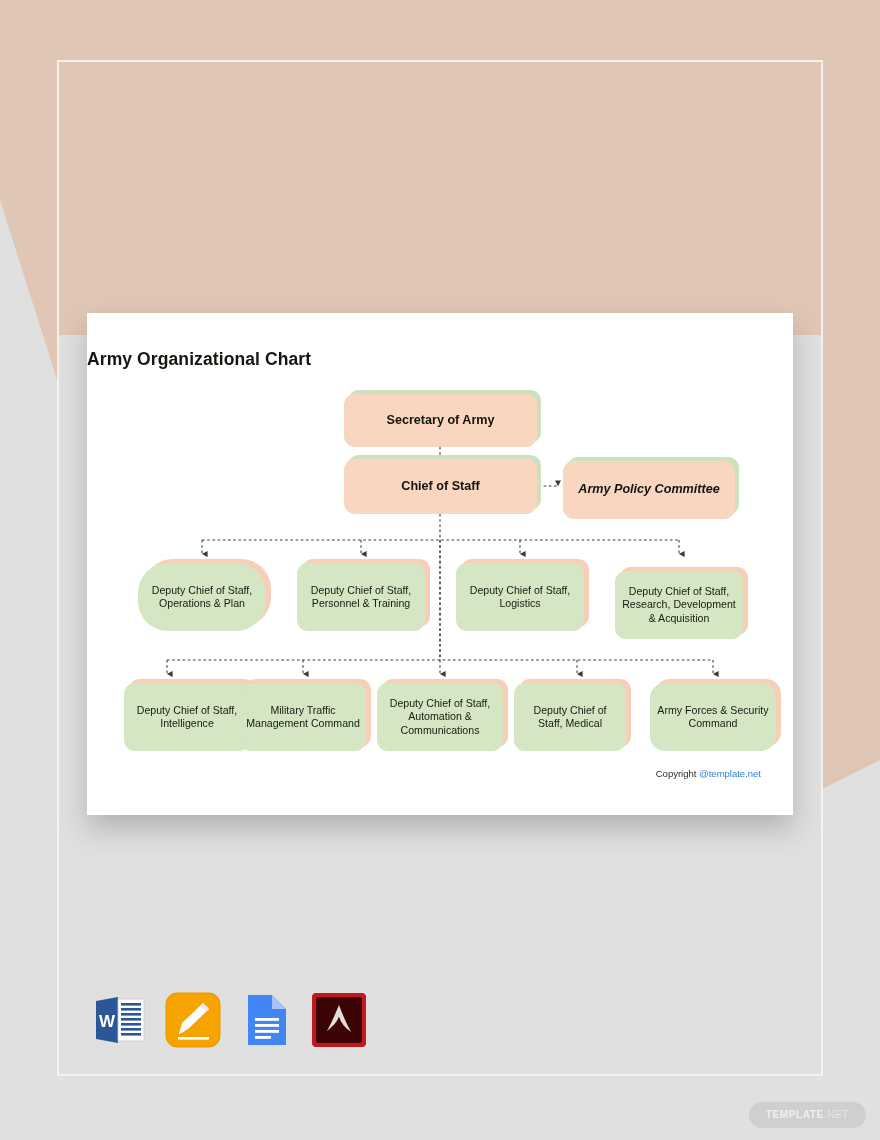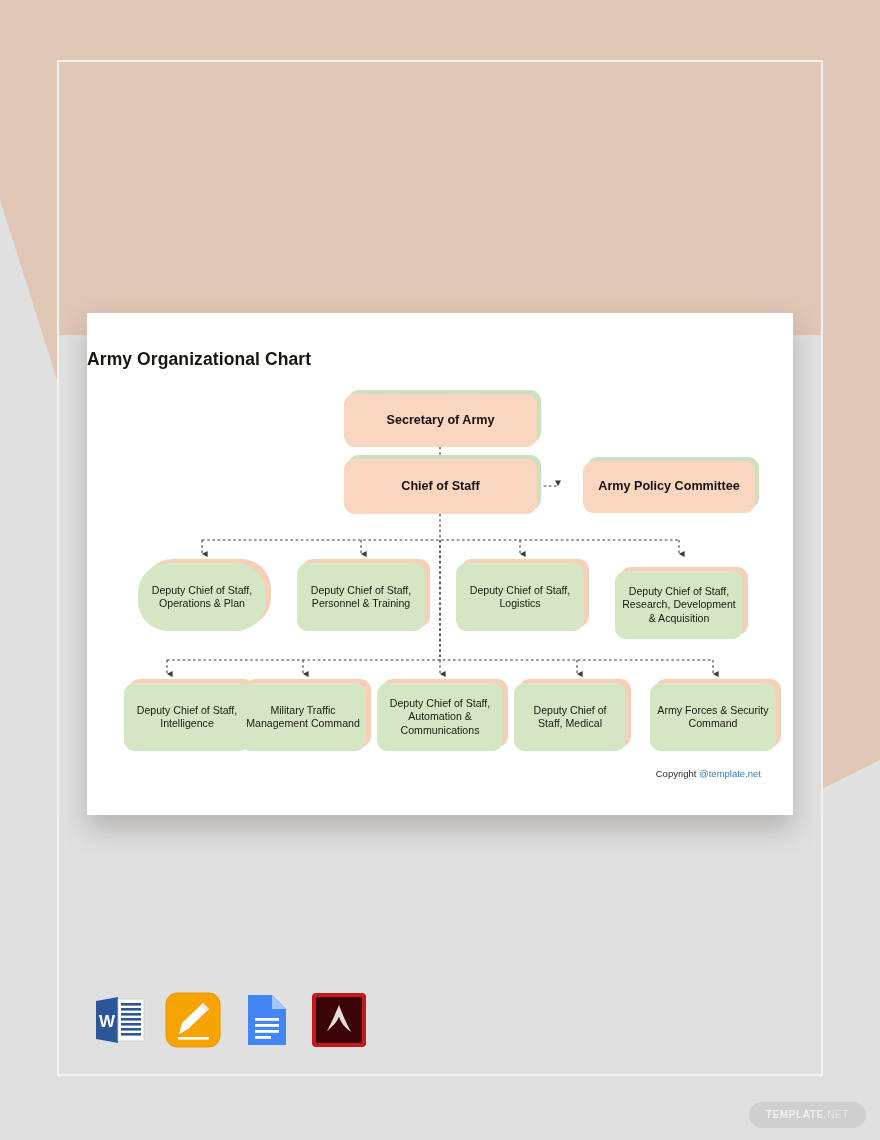--- a/index.html
+++ b/index.html
@@ -204,21 +204,21 @@
     </svg>
 
     <div class="node peach" style="left:257px; top:81px; width:193px; height:53px;">
       <span class="node-label">Secretary of Army</span>
     </div>
 
     <div class="node peach" style="left:257px; top:146px; width:193px; height:55px;">
       <span class="node-label">Chief of Staff</span>
     </div>
 
-    <div class="node peach" style="left:496px; top:148px; width:172px; height:52px;">
+    <div class="node peach" style="left:476px; top:148px; width:172px; height:58px;font-style:italic;">
       <span class="node-label">Army Policy Committee</span>
     </div>
 
     <div class="node green" style="left:51px; top:250px; width:128px; height:68px;border-radius:30px;">
       <span class="node-label">Deputy Chief of Staff, Operations &amp; Plan</span>
     </div>
 
     <div class="node green" style="left:210px; top:250px; width:128px; height:68px;">
       <span class="node-label">Deputy Chief of Staff, Personnel &amp; Training</span>
     </div>
@@ -240,21 +240,21 @@
     </div>
 
     <div class="node green" style="left:290px; top:370px; width:126px; height:68px;">
       <span class="node-label">Deputy Chief of Staff, Automation &amp; Communications</span>
     </div>
 
     <div class="node green" style="left:427px; top:370px; width:112px; height:68px;">
       <span class="node-label">Deputy Chief of Staff, Medical</span>
     </div>
 
-    <div class="node green" style="left:563px; top:370px; width:126px; height:68px;">
+    <div class="node green" style="left:563px; top:370px; width:126px; height:68px;border-radius:15px;">
       <span class="node-label">Army Forces &amp; Security Command</span>
     </div>
 
   </div>
 
   <div id="copyright"><span>Copyright </span><a class="cp-link" href="#">@template.net</a></div>
 
 </div>
 
 <div id="format-icons">

